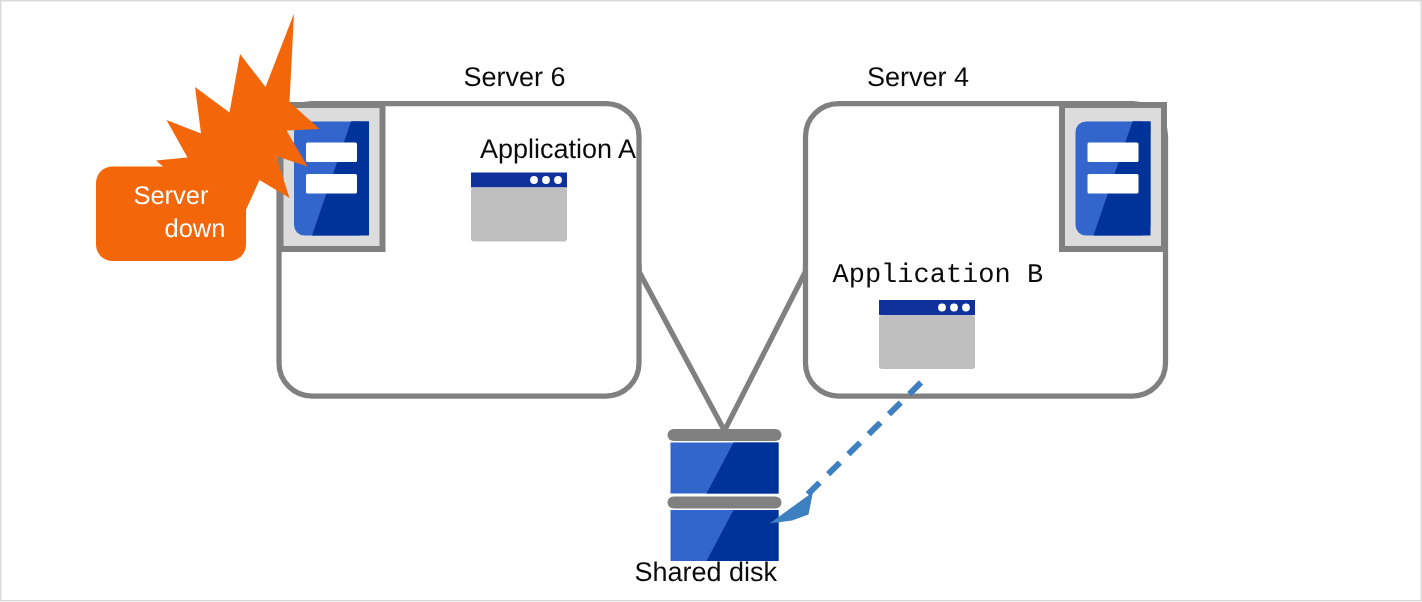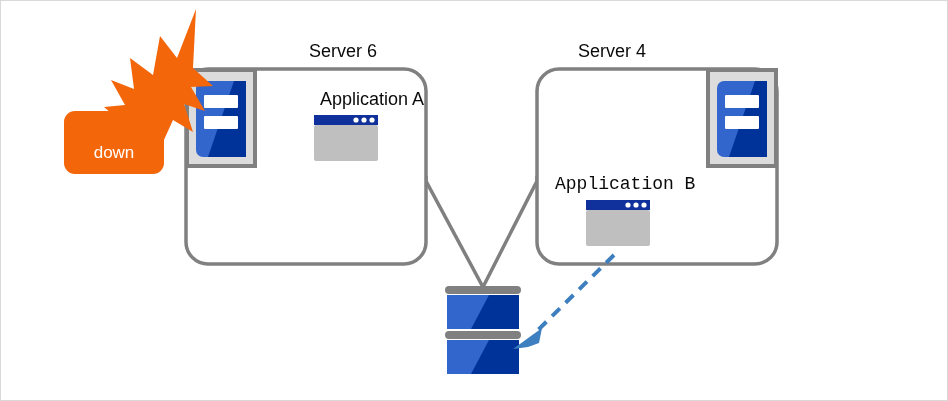--- a/index.html
+++ b/index.html
@@ -157,25 +157,27 @@
                L 204 110
                L 190 86
                L 212 85
                L 192 67
                Z" fill="#F4660A"></path>
     </g>
   </svg>
 
   <div style="position:absolute; left:63px; top:110px; width:100px; height:63px;
               background:#F4660A; border-radius:11px;">
-    <div class="alert-text" style="left:0; top:32px; width:100px;">down</div>
+    <div class="alert-text" style="left:0; top:10px; width:100px;">Server</div>
+    <div class="alert-text" style="left:16px; top:32px; width:100px;">down</div>
   </div>
 
   <div class="lbl lbl-server" style="left:308px; top:41px;">Server 6</div>
 
   <div class="lbl lbl-server" style="left:577px; top:41px;">Server 4</div>
 
   <div class="lbl lbl-app" style="left:283px; top:89px;margin-left:36px;">Application A</div>
 
   <div class="lbl lbl-app" style="left:554px; top:174px;font-family:Liberation Mono, monospace;">Application  B</div>
 
+  <div class="lbl lbl-disk" style="left:422px; top:371px;">Shared disk</div>
 
 </div>
 
 </body></html>

